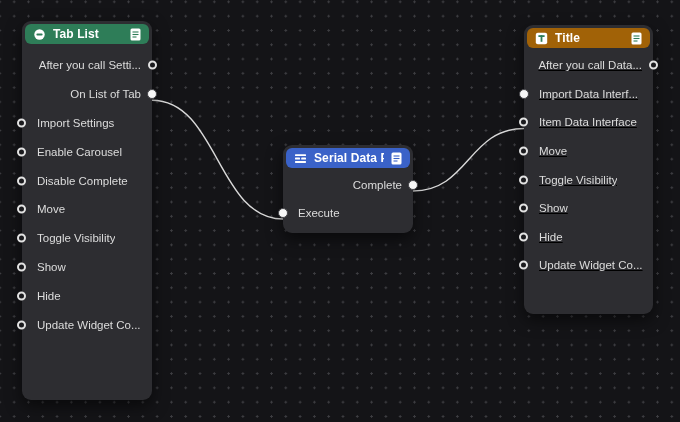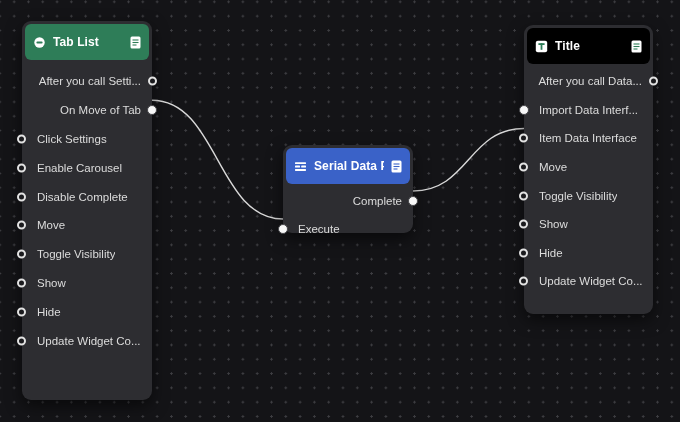--- a/index.html
+++ b/index.html
@@ -21,35 +21,35 @@
     background: #2d2d31;
     border-radius: 9px;
     box-shadow: 0 6px 16px rgba(0,0,0,.55);
     z-index: 1;
   }
   #node-0 { left: 22px;  top: 21px;  width: 130px; height: 379px; }
   #node-1 { left: 283px; top: 145px; width: 130px; height: 88px;  }
   #node-2 { left: 524px; top: 25px;  width: 129px; height: 289px; }
 
   .node-header {
-    margin: 3px; height: 36px; border-radius: 6px;
+    margin: 3px; height: 20px; border-radius: 6px;
     display: flex; align-items: center; gap: 7px; padding: 0 8px;
   }
   .node-title {
     color: #ffffff; font-size: 12px; font-weight: 700;
     white-space: nowrap; overflow: hidden; letter-spacing: .1px;
   }
   .hdr-icon { flex: 0 0 auto; display: flex; }
   .doc-icon { margin-left: auto; flex: 0 0 auto; display: flex; }
 
   .ports { position: relative; }
   #node-0 .ports { padding-top: 4px; }
   #node-0 .port-row { height: 28.8px; }
   #node-1 .port-row { height: 28px; }
-  #node-2 .port-row { height: 28.6px; }
+  #node-2 .port-row { height: 28.6px; text-decoration: underline; }
 
   .port-row { position: relative; display: flex; align-items: center; }
   .port-row.out { justify-content: flex-end; padding-right: 11px; }
   .port-row.in  { justify-content: flex-start; padding-left: 15px; }
   .port-label {
     font-size: 11.5px; color: #dcdcdc; white-space: nowrap; overflow: hidden;
   }
   .port-dot {
     position: absolute; top: 50%; transform: translateY(-50%);
     border-radius: 50%;
@@ -90,26 +90,26 @@
           <line x1="2.5" y1="9" x2="6.5" y2="9" stroke="currentColor" stroke-width="1.1"></line>
         </svg>
     </span>
   </div>
   <div class="ports">
     <div class="port-row out">
       <span class="port-label">After you call Setti...</span>
       <span class="port-dot open"></span>
     </div>
     <div class="port-row out">
-      <span class="port-label">On Move of Tab</span>
-      <span class="port-dot filled"></span>
-    </div>
-    <div class="port-row in">
-      <span class="port-dot open"></span>
-      <span class="port-label">Click Settings</span>
+      <span class="port-label">On List of Tab</span>
+      <span class="port-dot filled"></span>
+    </div>
+    <div class="port-row in">
+      <span class="port-dot open"></span>
+      <span class="port-label">Import Settings</span>
     </div>
     <div class="port-row in">
       <span class="port-dot open"></span>
       <span class="port-label">Enable Carousel</span>
     </div>
     <div class="port-row in">
       <span class="port-dot open"></span>
       <span class="port-label">Disable Complete</span>
     </div>
     <div class="port-row in">
@@ -161,21 +161,21 @@
       <span class="port-dot filled"></span>
     </div>
     <div class="port-row in">
       <span class="port-dot filled"></span>
       <span class="port-label">Execute</span>
     </div>
   </div>
 </div>
 
 <div class="node" id="node-2">
-  <div class="node-header" style="background: #000000; color: rgb(46, 125, 88);">
+  <div class="node-header" style="background: #a16207; color: rgb(46, 125, 88);">
     <span class="hdr-icon">
       <svg width="13" height="13" viewBox="0 0 13 13">
           <rect x="0.8" y="0.8" width="11.4" height="11.4" rx="2" fill="#ffffff"></rect>
           <rect x="3.4" y="3.2" width="6.2" height="1.8" fill="currentColor"></rect>
           <rect x="5.6" y="3.2" width="1.8" height="6.6" fill="currentColor"></rect>
         </svg>
     </span>
     <span class="node-title">Title</span>
     <span class="doc-icon">
       <svg width="11" height="13" viewBox="0 0 11 13">

